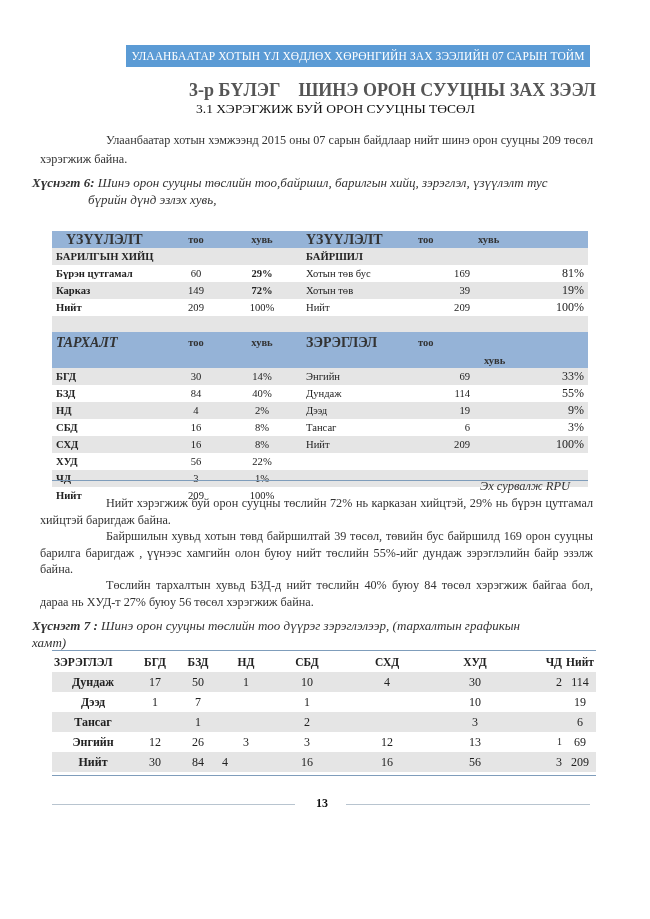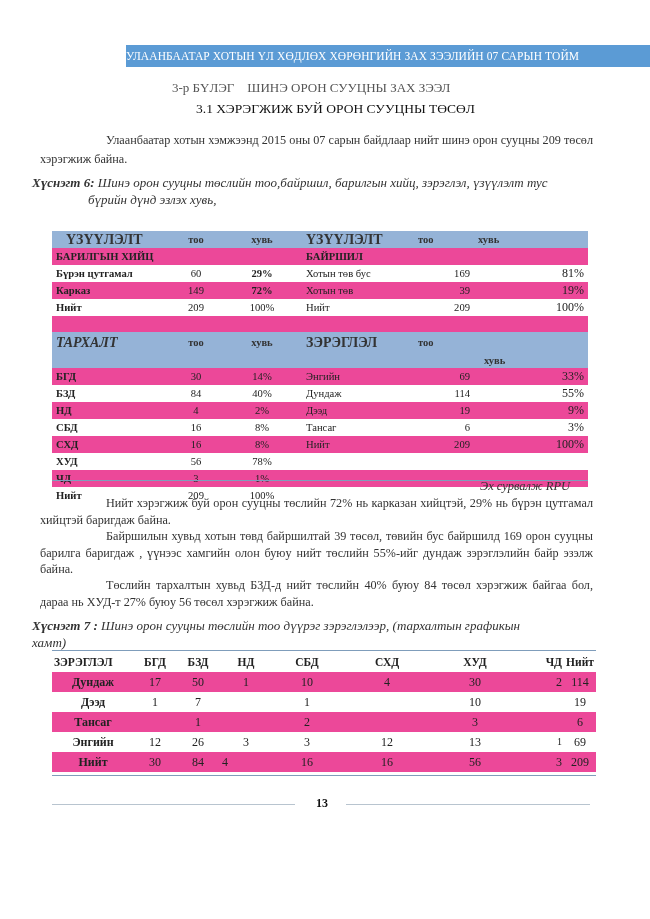--- a/index.html
+++ b/index.html
@@ -1,37 +1,37 @@
 <!DOCTYPE html>
 <html><head>
 <meta charset="utf-8">
 <style>
   html, body { margin: 0; padding: 0; background: #ffffff; }
   body { width: 650px; height: 919px; position: relative; overflow: hidden;
          font-family: "Liberation Serif", "DejaVu Serif", serif; color: #222; }
-  .banner { position: absolute; left: 126px; top: 45px; width: 524px; height: 22px;
+  .banner { position: absolute; left: 126px; top: 45px; width: 464px; height: 22px;
             background: #5b9bd5; color: #fff; font-size: 11.5px; line-height: 22px;
-            text-align: left; letter-spacing: 0.1px; }
-  .chapter { position: absolute; left: 172px; top: 80px; font-size: 13px; color: #555; white-space: pre; }
+            text-align: center; letter-spacing: 0.1px; }
+  .chapter { position: absolute; left: 189px; top: 80px; font-size: 18px; color: #555; white-space: pre; font-weight: bold; }
   .section { position: absolute; left: 196px; top: 101px; font-size: 13.5px; color: #111; }
   .para { position: absolute; left: 32px; width: 553px; font-size: 12.2px; line-height: 19px;
           text-align: justify; color: #333; margin-left: 8px; }
   .indent { text-indent: 66px; }
   .fig-cap { position: absolute; left: 32px; width: 560px; font-size: 13px; line-height: 17px; color: #333; }
   .fig-cap .lbl { font-weight: bold; font-style: italic; }
   .fig-cap .txt { font-style: italic; }
   .fig-cap .cont { display: block; padding-left: 56px; font-style: italic; }
 
   table.t1 { position: absolute; left: 52px; border-collapse: collapse; width: 536px;
              font-size: 10.6px; table-layout: fixed; }
   table.t1 td { padding: 0 4px; height: 17px; line-height: 17px; white-space: nowrap; overflow: hidden; }
   .hdr td { background: #95b3d7; height: 20px; }
   .hdr .h-big { font-size: 14px; font-weight: bold; color: #333; }
   .hdr .h-small { font-weight: bold; font-size: 10.5px; color: #333; }
-  .band { background: #ec4899; }
+  .band { background: #e5e5e5; }
   .white { background: #ffffff; }
   .b { font-weight: bold; }
   .c { text-align: center; }
   .r { text-align: right; }
   .rb { text-align: right; font-size: 12px; }
   .bottom-line { position: absolute; left: 52px; width: 536px; height: 0; border-top: 1.5px solid #7f9dbb; }
 
   .source { position: absolute; left: 480px; top: 479px; font-size: 12.5px; font-style: italic; color: #333; text-align: right; }
 
   table.t2 { position: absolute; left: 52px; top: 652px; width: 544px; border-collapse: collapse;
@@ -151,21 +151,21 @@
     <td class="b">СХД</td>
     <td class="c">16</td>
     <td class="c">8%</td>
     <td>Нийт</td>
     <td class="r">209</td>
     <td class="rb">100%</td>
   </tr>
   <tr class="white">
     <td class="b">ХУД</td>
     <td class="c">56</td>
-    <td class="c">78%</td>
+    <td class="c">22%</td>
     <td colspan="3"></td>
   </tr>
   <tr class="band">
     <td class="b">ЧД</td>
     <td class="c">3</td>
     <td class="c">1%</td>
     <td colspan="3"></td>
   </tr>
   <tr class="white">
     <td class="b">Нийт</td>

